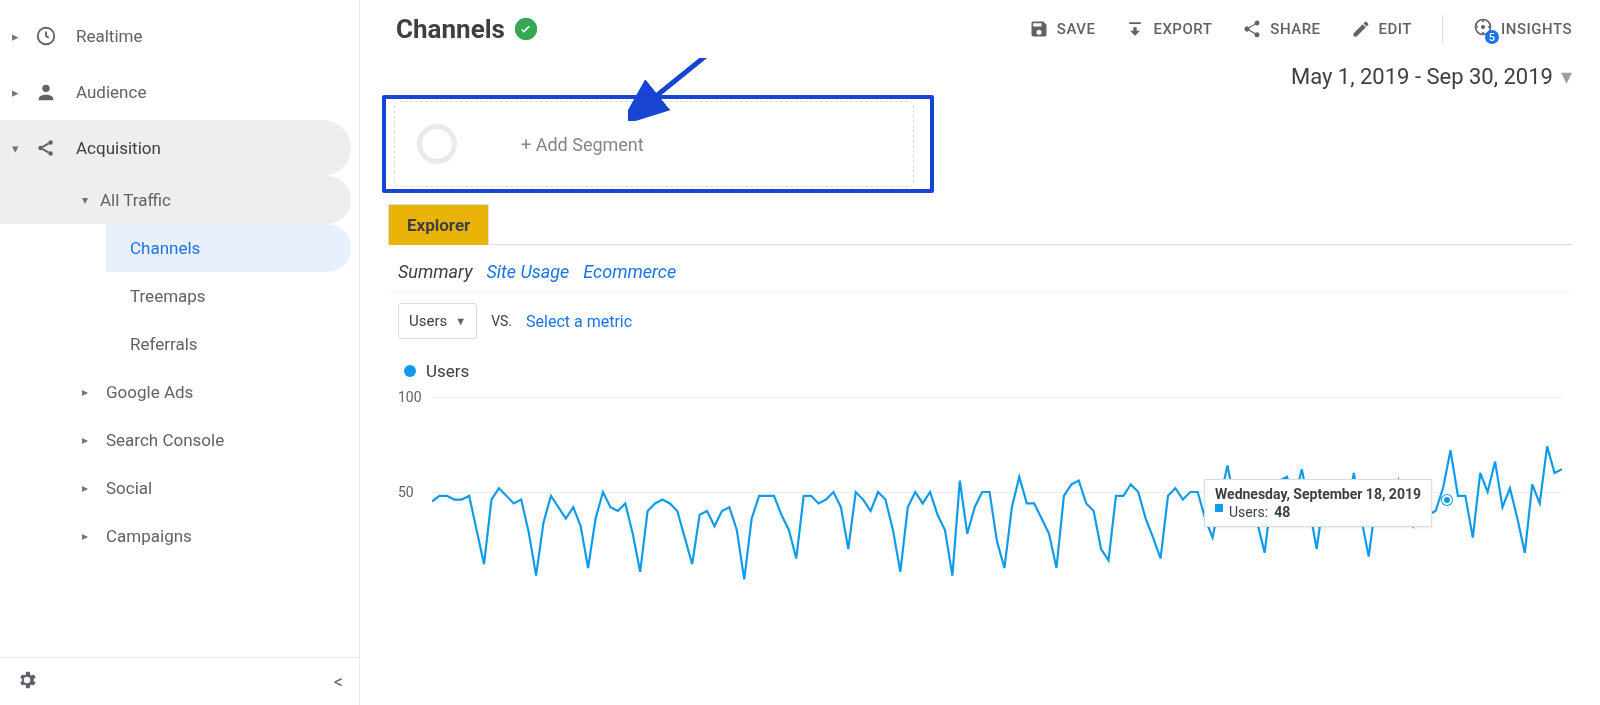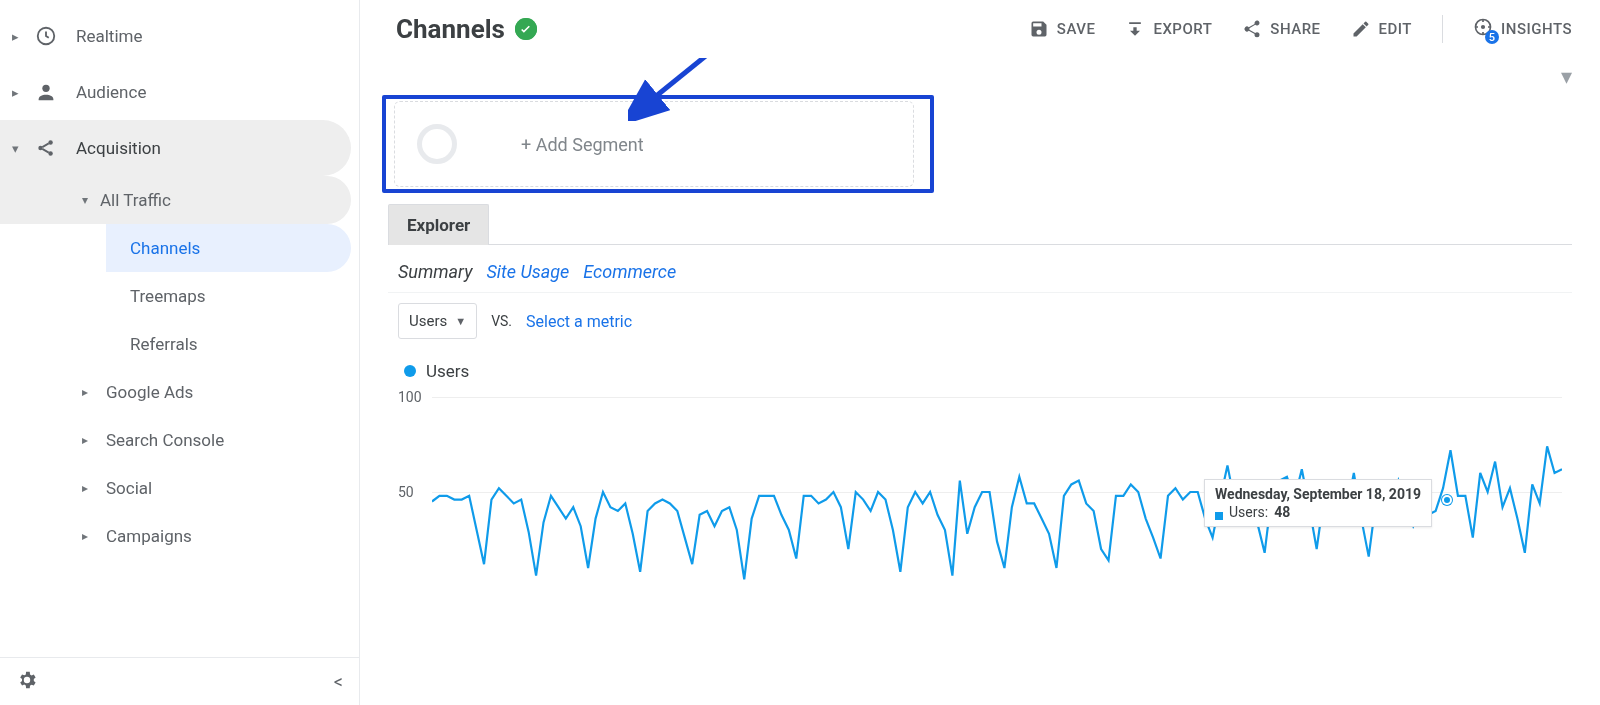--- a/index.html
+++ b/index.html
@@ -68,21 +68,21 @@
 
   .add-segment-wrap{margin-top:12px;position:relative;width:540px;}
   .add-segment-highlight{position:absolute;inset:-6px;border:4px solid #1844d3;border-radius:2px;pointer-events:none;}
   .add-segment{border:1px dashed var(--border);border-radius:6px;padding:22px 22px;display:flex;align-items:center;gap:18px;background:#fff;width:520px;margin:6px;cursor:pointer;}
   .add-ring{width:40px;height:40px;border-radius:50%;border:5px solid #e8eaed;}
   .add-text{font-size:18px;color:#80868b;margin-left:46px;}
 
   .arrow{position:absolute;}
 
   .tabs-strip{margin-top:16px;display:flex;align-items:flex-end;border-bottom:1px solid var(--border);position:relative;}
-  .tab{padding:10px 18px;font-size:17px;color:#3c4043;font-weight:700;border:1px solid var(--border);border-bottom:none;background:#e5e5e5;border-radius:2px 2px 0 0;position:relative;top:1px;cursor:pointer;}
+  .tab{padding:10px 18px;font-size:17px;color:#3c4043;font-weight:700;border:1px solid var(--border);border-bottom:none;background:#eab308;border-radius:2px 2px 0 0;position:relative;top:1px;cursor:pointer;}
 
   .subtabs{display:flex;gap:14px;padding:16px 10px 10px 10px;font-size:18px;font-style:italic;}
   .subtab{color:var(--blue);cursor:pointer;}
   .subtab.active{color:#3c4043;cursor:default;}
 
   .metric-bar{display:flex;align-items:center;padding:10px 10px 10px 10px;gap:14px;border-top:1px solid #f1f3f4;}
   .metric-select{border:1px solid var(--border);background:#fff;padding:8px 10px;border-radius:3px;font-size:15px;color:#3c4043;display:flex;align-items:center;gap:8px;cursor:pointer;}
   .metric-select .caret{font-size:11px;color:#5f6368;}
   .vs{font-size:14px;color:#3c4043;}
   .select-metric{color:var(--blue);font-size:16px;cursor:pointer;}
@@ -95,21 +95,21 @@
   .icon-toggle.plain{background:#fff;}
 
   .chart{position:relative;margin-top:4px;padding:8px 10px 0 10px;}
   .legend{display:flex;align-items:center;gap:10px;margin-left:6px;margin-bottom:6px;}
   .legend-dot{width:12px;height:12px;background:var(--brand-blue);border-radius:50%;}
   .legend-label{font-size:17px;color:#3c4043;}
   .chart-canvas{position:relative;height:200px;width:100%;}
   .gridline{position:absolute;left:34px;right:0;border-top:1px solid #eee;}
   .ytick{position:absolute;left:0;font-size:14px;color:#5f6368;transform:translateY(-50%);}
   .tooltip{position:absolute;background:#fff;border:1px solid var(--border);padding:6px 10px;font-size:14px;color:#3c4043;box-shadow:0 1px 2px rgba(0,0,0,.08);white-space:nowrap;}
-  .tooltip .row2{display:flex;align-items:flex-end;gap:6px;margin-top:2px;}
+  .tooltip .row2{display:flex;align-items:flex-start;gap:6px;margin-top:2px;}
   .tooltip .sq{width:8px;height:8px;background:var(--brand-blue);}
   .hover-dot{position:absolute;width:10px;height:10px;border-radius:50%;background:var(--brand-blue);border:2px solid #fff;box-shadow:0 0 0 1px var(--brand-blue);}
 
   .sparkline{stroke:var(--brand-blue);stroke-width:2.2;fill:none;}
 
 </style>
 </head>
 <body>
 
 <div class="app">
@@ -245,20 +245,21 @@
             <span class="count">5</span>
           </span>
           <span>INSIGHTS</span>
         </div>
       </div>
     </div>
 
     <div class="content">
       <div class="segments-row">
         <div class="date-range">
+          <span>May 1, 2019 - Sep 30, 2019</span>
           <span style="color:#9aa0a6;">▾</span>
         </div>
       </div>
 
       <div class="add-segment-wrap">
         <div class="add-segment">
           <div class="add-ring"></div>
           <div class="add-text">+ Add Segment</div>
         </div>
         <div class="add-segment-highlight"></div>

